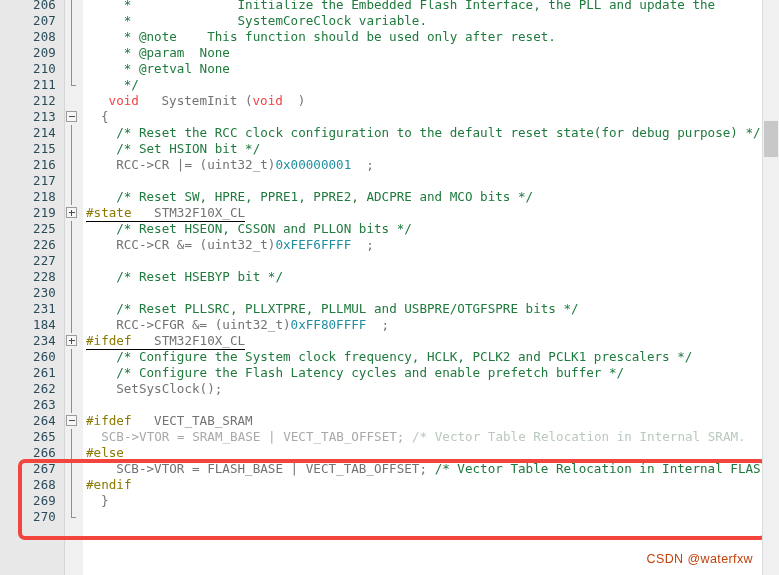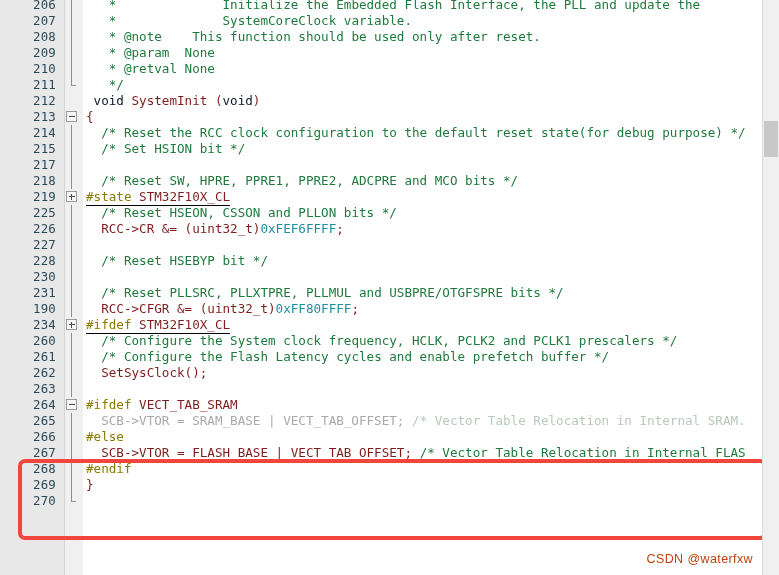--- a/index.html
+++ b/index.html
@@ -118,21 +118,21 @@
   .row.folded-line .code { border-bottom: 1px solid #000; }
   .row.folded-line { }
 
   
   .cmt  { color: #1f7a3d; }
   .kw   { color: #0000c8; }
   .num  { color: #1f8fa0; }
   .pp   { color: #8a7a00; }
   .dim  { color: #a9a9a9; }
   .dimc { color: #b9c9bd; }
-  .plain{ color: #7f1d1d; }
+  .plain{ color: #737373; padding-left: 15px; }
 
   
   .annot {
     position: absolute;
     left: 18px;
     top: 459px;
     width: 749px;
     height: 81px;
     border: 4px solid #f2453d;
     border-radius: 7px;
@@ -164,49 +164,50 @@
     position: absolute;
     right: 26px;
     bottom: 9px;
     color: #cfcfcf;
     font-family: "Liberation Sans", sans-serif;
     font-size: 12.5px;
     letter-spacing: 0.4px;
     user-select: none;
   }
 </style>
-<style>.cmt{color:#1f7a3d}.kw{color:#0f172a}.num{color:#1f8fa0}.pp{color:#8a7a00}.dim{color:#a9a9a9}.dimc{color:#b9c9bd}.ln{color:#2a4a5a}.gutter-bg{background:#e8e8e8}.fold-bg{background:#f0f0f0}.annot{border-color:#f2453d}.scroll-thumb{background:#c8c8c8}.watermark{color:#c2410c}</style></head>
+<style>.cmt{color:#1f7a3d}.kw{color:#ef4444}.num{color:#1f8fa0}.pp{color:#8a7a00}.dim{color:#a9a9a9}.dimc{color:#b9c9bd}.ln{color:#2a4a5a}.gutter-bg{background:#e8e8e8}.fold-bg{background:#f0f0f0}.annot{border-color:#f2453d}.scroll-thumb{background:#c8c8c8}.watermark{color:#c2410c}</style></head>
 <body>
 
 <div id="screen">
 
   <div class="editor">
     <div class="gutter-bg"></div>
     <div class="fold-bg"></div>
     <div class="rows" id="rows">
         <div class="row"><span class="ln">206</span><span class="guide"></span><span class="code"><span class="plain">   </span><span class="cmt">*              Initialize the Embedded Flash Interface, the PLL and update the</span></span></div>
         <div class="row"><span class="ln">207</span><span class="guide"></span><span class="code"><span class="plain">   </span><span class="cmt">*              SystemCoreClock variable.</span></span></div>
         <div class="row"><span class="ln">208</span><span class="guide"></span><span class="code"><span class="plain">   </span><span class="cmt">* @note    This function should be used only after reset.</span></span></div>
         <div class="row"><span class="ln">209</span><span class="guide"></span><span class="code"><span class="plain">   </span><span class="cmt">* @param  None</span></span></div>
         <div class="row"><span class="ln">210</span><span class="guide"></span><span class="code"><span class="plain">   </span><span class="cmt">* @retval None</span></span></div>
         <div class="row"><span class="ln">211</span><span class="guide half-top endcorner"></span><span class="code"><span class="plain">   </span><span class="cmt">*/</span></span></div>
         <div class="row"><span class="ln">212</span><span class="code"><span class="plain"> </span><span class="kw">void</span><span class="plain"> SystemInit (</span><span class="kw">void</span><span class="plain">)</span></span></div>
         <div class="row"><span class="ln">213</span><span class="fold box"></span><span class="code"><span class="plain">{</span></span></div>
         <div class="row"><span class="ln">214</span><span class="guide"></span><span class="code"><span class="plain">  </span><span class="cmt">/* Reset the RCC clock configuration to the default reset state(for debug purpose) */</span></span></div>
         <div class="row"><span class="ln">215</span><span class="guide"></span><span class="code"><span class="plain">  </span><span class="cmt">/* Set HSION bit */</span></span></div>
+        <div class="row"><span class="ln">216</span><span class="guide"></span><span class="code"><span class="plain">  RCC-&gt;CR |= (uint32_t)</span><span class="num">0x00000001</span><span class="plain">;</span></span></div>
         <div class="row"><span class="ln">217</span><span class="guide"></span><span class="code"></span></div>
         <div class="row"><span class="ln">218</span><span class="guide"></span><span class="code"><span class="plain">  </span><span class="cmt">/* Reset SW, HPRE, PPRE1, PPRE2, ADCPRE and MCO bits */</span></span></div>
         <div class="row folded-line"><span class="ln">219</span><span class="fold box plus"></span><span class="code"><span class="pp">#state</span><span class="plain"> STM32F10X_CL</span></span></div>
         <div class="row"><span class="ln">225</span><span class="guide"></span><span class="code"><span class="plain">  </span><span class="cmt">/* Reset HSEON, CSSON and PLLON bits */</span></span></div>
         <div class="row"><span class="ln">226</span><span class="guide"></span><span class="code"><span class="plain">  RCC-&gt;CR &amp;= (uint32_t)</span><span class="num">0xFEF6FFFF</span><span class="plain">;</span></span></div>
         <div class="row"><span class="ln">227</span><span class="guide"></span><span class="code"></span></div>
         <div class="row"><span class="ln">228</span><span class="guide"></span><span class="code"><span class="plain">  </span><span class="cmt">/* Reset HSEBYP bit */</span></span></div>
         <div class="row"><span class="ln">230</span><span class="guide"></span><span class="code"></span></div>
         <div class="row"><span class="ln">231</span><span class="guide"></span><span class="code"><span class="plain">  </span><span class="cmt">/* Reset PLLSRC, PLLXTPRE, PLLMUL and USBPRE/OTGFSPRE bits */</span></span></div>
-        <div class="row"><span class="ln">190</span><span class="guide"></span><span class="code"><span class="plain">  RCC-&gt;CFGR &amp;= (uint32_t)</span><span class="num">0xFF80FFFF</span><span class="plain">;</span></span></div>
+        <div class="row"><span class="ln">184</span><span class="guide"></span><span class="code"><span class="plain">  RCC-&gt;CFGR &amp;= (uint32_t)</span><span class="num">0xFF80FFFF</span><span class="plain">;</span></span></div>
         <div class="row folded-line"><span class="ln">234</span><span class="fold box plus"></span><span class="code"><span class="pp">#ifdef</span><span class="plain"> STM32F10X_CL</span></span></div>
         <div class="row"><span class="ln">260</span><span class="guide"></span><span class="code"><span class="plain">  </span><span class="cmt">/* Configure the System clock frequency, HCLK, PCLK2 and PCLK1 prescalers */</span></span></div>
         <div class="row"><span class="ln">261</span><span class="guide"></span><span class="code"><span class="plain">  </span><span class="cmt">/* Configure the Flash Latency cycles and enable prefetch buffer */</span></span></div>
         <div class="row"><span class="ln">262</span><span class="guide"></span><span class="code"><span class="plain">  SetSysClock();</span></span></div>
         <div class="row"><span class="ln">263</span><span class="guide"></span><span class="code"></span></div>
         <div class="row"><span class="ln">264</span><span class="fold box"></span><span class="code"><span class="pp">#ifdef</span><span class="plain"> VECT_TAB_SRAM</span></span></div>
         <div class="row"><span class="ln">265</span><span class="guide"></span><span class="code"><span class="dim">  SCB-&gt;VTOR = SRAM_BASE | VECT_TAB_OFFSET; </span><span class="dimc">/* Vector Table Relocation in Internal SRAM.</span></span></div>
         <div class="row"><span class="ln">266</span><span class="guide"></span><span class="code"><span class="pp">#else</span></span></div>
         <div class="row"><span class="ln">267</span><span class="guide"></span><span class="code"><span class="plain">  SCB-&gt;VTOR = FLASH_BASE | VECT_TAB_OFFSET; </span><span class="cmt">/* Vector Table Relocation in Internal FLAS</span></span></div>
         <div class="row"><span class="ln">268</span><span class="guide"></span><span class="code"><span class="pp">#endif</span></span></div>

